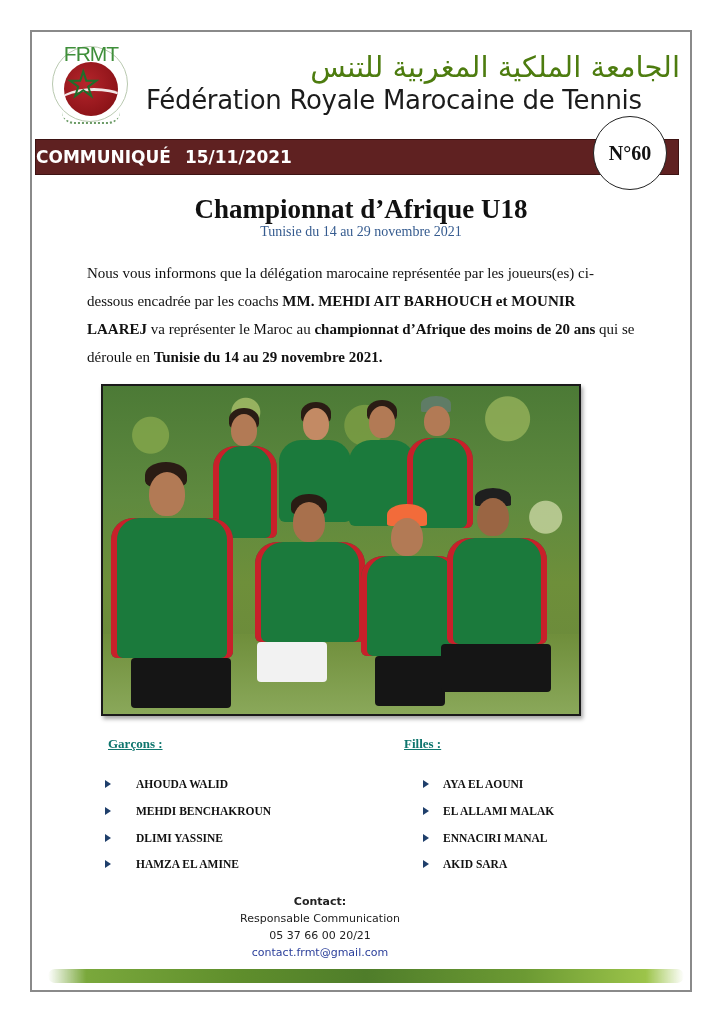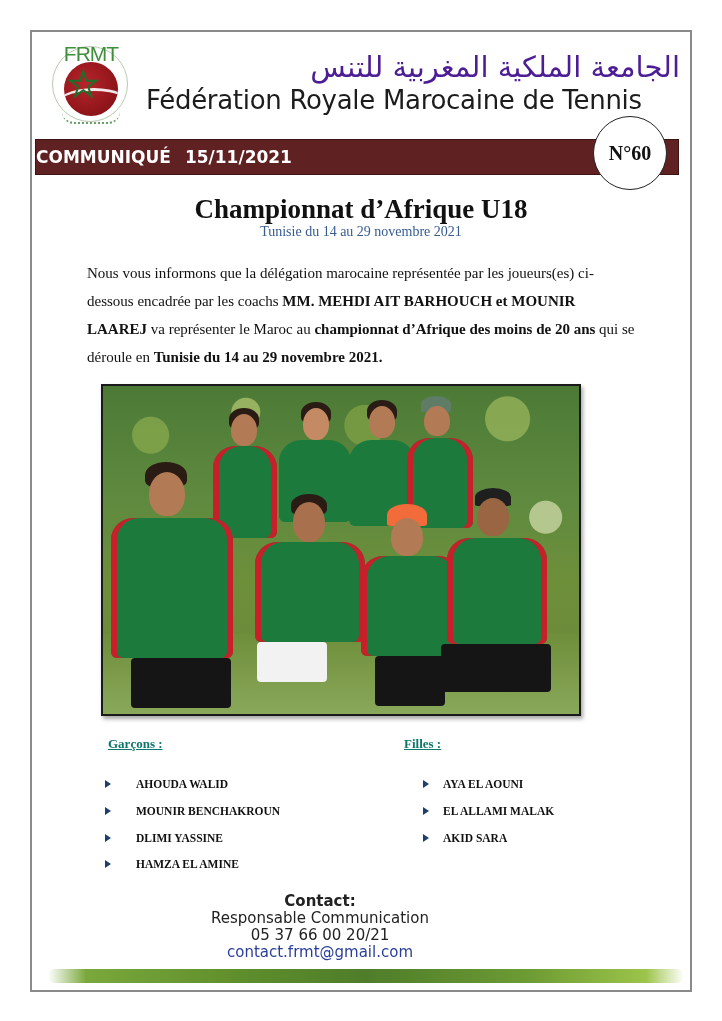--- a/index.html
+++ b/index.html
@@ -35,21 +35,21 @@
     font-family: "Liberation Sans", sans-serif; font-size: 21px; color: #3f8f3a; font-weight: normal;
     letter-spacing: -1px;
   }
   .logo-caption {
     position: absolute; left: 16px; top: 72px; width: 58px; height: 12px;
     border-bottom: 2px dotted #6b9b66; border-radius: 0 0 30px 30px;
   }
 
   .title-ar {
     position: absolute; right: 42px; top: 50px; direction: rtl;
-    font-family: "DejaVu Sans", sans-serif; font-size: 29px; color: #4c1d95; white-space: nowrap;
+    font-family: "DejaVu Sans", sans-serif; font-size: 29px; color: #4d7c0f; white-space: nowrap;
   }
   .title-fr {
     position: absolute; left: 146px; top: 85px;
     font-family: "DejaVu Sans", sans-serif; font-size: 26px; color: #1c1c1c; white-space: nowrap;
     letter-spacing: -0.3px;
   }
 
   .banner {
     position: absolute; left: 35px; top: 139px; width: 644px; height: 36px;
     background: #5f2121; border: 1px solid #3d1313;
@@ -120,21 +120,21 @@
     height: 26.7px; display: flex; align-items: center;
     font-family: "Liberation Serif", serif; font-weight: bold; font-size: 11.5px; color: #111; text-align: center;
   }
   .bullet {
     width: 0; height: 0; border-top: 4px solid transparent; border-bottom: 4px solid transparent;
     border-left: 6px solid #1f3f6b; margin-right: 25px;
   }
 
   .contact {
     position: absolute; left: 0; width: 640px; top: 893px; text-align: center;
-    font-family: "DejaVu Sans", sans-serif; font-size: 15px; line-height: 17px; color: #222;
+    font-family: "DejaVu Sans", sans-serif; font-size: 11px; line-height: 17px; color: #222;
   }
   .contact .label { font-weight: bold; }
   .contact .email { color: #2a3e9a; }
 
   .grass-strip {
     position: absolute; left: 48px; top: 969px; width: 636px; height: 14px;
     background: linear-gradient(90deg, rgba(255,255,255,0.6), #7aa83c 6%, #5f8e2c 30%, #4f7d2a 50%, #6c9a33 75%, #9cc44a 94%, rgba(255,255,255,0.6));
     border-radius: 8px; filter: blur(0.6px);
   }
 </style>
@@ -219,41 +219,45 @@
 </div>
 
 <div class="list-heading" style="left:108px;top:736px;">Garçons :</div>
 <ul class="list" style="left:105px;top:771px;">
   <li>
       <span class="bullet"></span>
       <span>AHOUDA WALID</span>
     </li>
   <li>
       <span class="bullet"></span>
-      <span>MOUNIR BENCHAKROUN</span>
+      <span>MEHDI BENCHAKROUN</span>
     </li>
   <li>
       <span class="bullet"></span>
       <span>DLIMI YASSINE</span>
     </li>
   <li>
       <span class="bullet"></span>
       <span>HAMZA EL AMINE</span>
     </li>
 </ul>
 
 <div class="list-heading" style="left:404px;top:736px;">Filles :</div>
 <ul class="list" style="left:423px;top:771px;">
   <li>
       <span class="bullet" style="margin-right:14px;"></span>
       <span>AYA EL AOUNI</span>
     </li>
   <li>
       <span class="bullet" style="margin-right:14px;"></span>
       <span>EL ALLAMI MALAK</span>
+    </li>
+  <li>
+      <span class="bullet" style="margin-right:14px;"></span>
+      <span>ENNACIRI MANAL</span>
     </li>
   <li>
       <span class="bullet" style="margin-right:14px;"></span>
       <span>AKID SARA</span>
     </li>
 </ul>
 
 <div class="contact">
   <div class="label">Contact:</div>
   <div>Responsable Communication</div>

